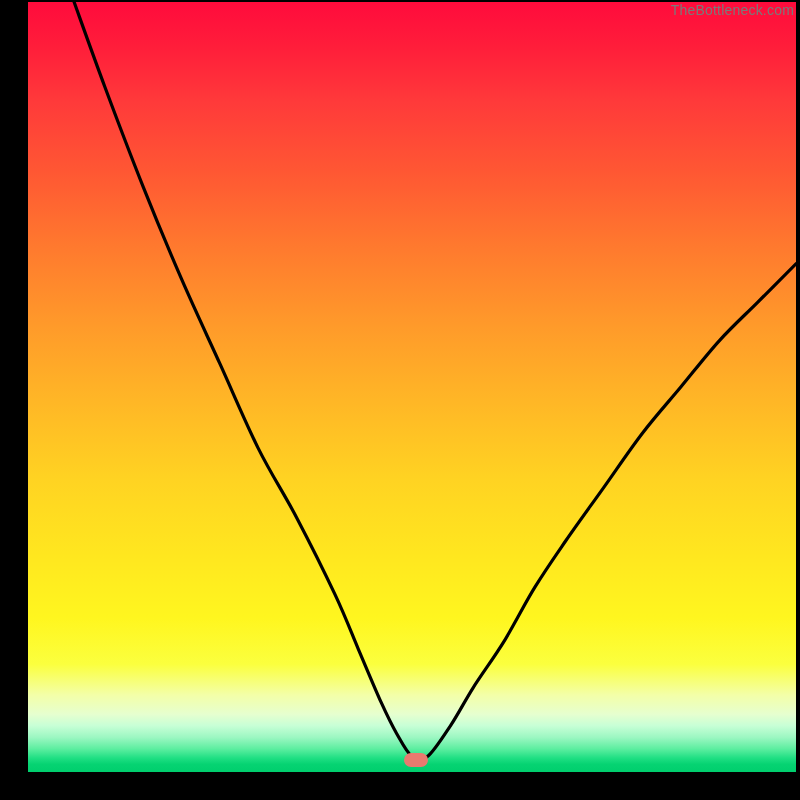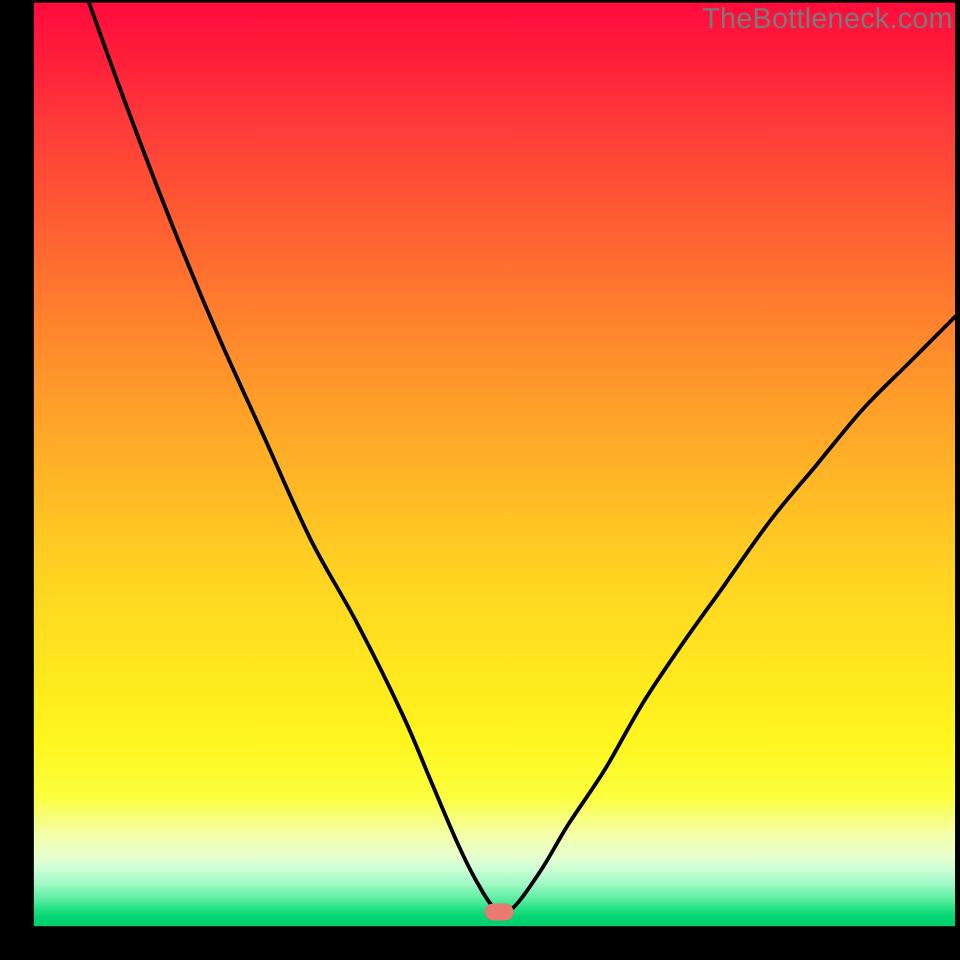--- a/index.html
+++ b/index.html
@@ -62,21 +62,21 @@
     height: 14px;
     border-radius: 8px;
     background: #e97a6f;
     transform: translate(-50%, -50%);
   }
   .watermark {
     position: absolute;
     top: 2px;
     right: 6px;
     color: #7a7a7a;
-    font-size: 24px;
+    font-size: 14px;
     font-weight: 500;
     letter-spacing: 0.2px;
     user-select: none;
   }
 </style>
 </head>
 <body>
 
 <div class="stage">
 

